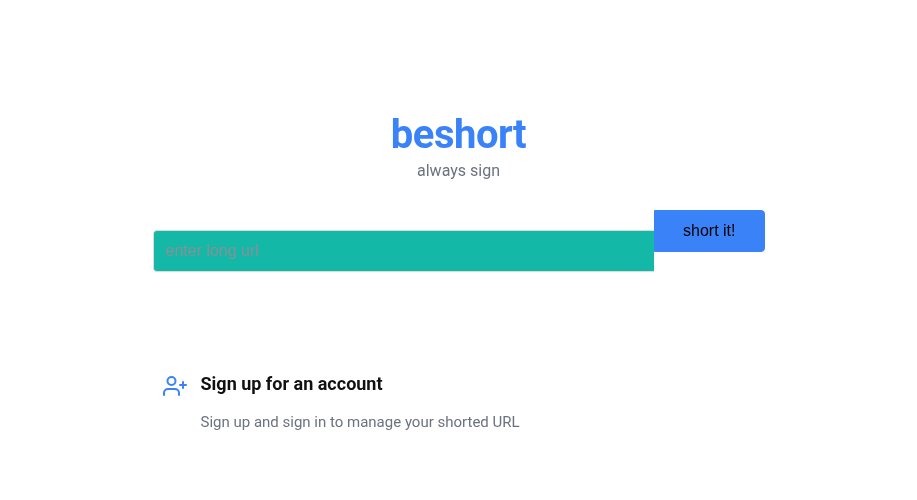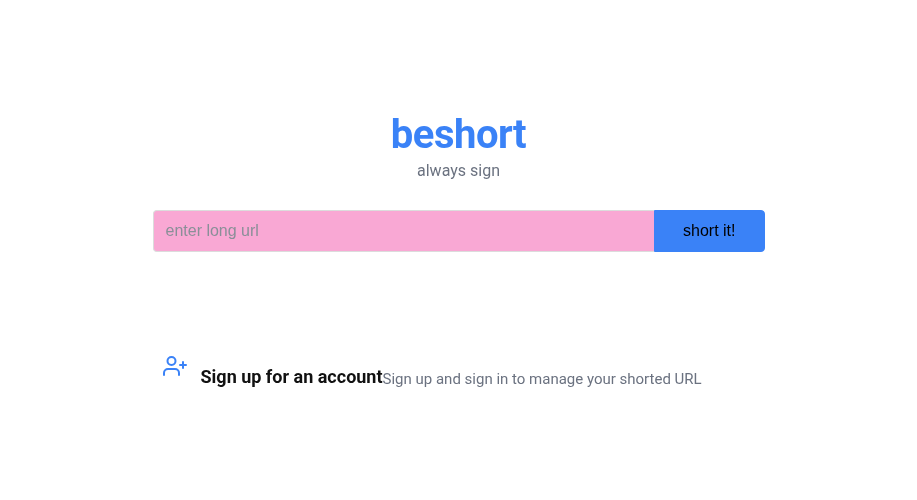--- a/index.html
+++ b/index.html
@@ -38,25 +38,26 @@
       display: flex;
       margin-top: 30px;
       width: 612px;
     }
     .url-input {
       flex: 1;
       height: 42px;
       padding: 8px 12px;
       font-size: 16px;
       color: #374151;
-      background: #f9a8d4;
+      background: #14b8a6;
       border: 1px solid #dcdcdc;
       border-right: none;
       border-radius: 4px 0 0 4px;
       outline: none;
+      margin-top: 20px;
     }
     .url-input::placeholder {
       color: #8a8f98;
     }
     .short-button {
       height: 42px;
       padding: 0 28px;
       font-size: 16px;
       color: #000000;
       background: #3a82f7;
@@ -71,22 +72,21 @@
       width: 612px;
       padding-left: 10px;
     }
     .feature-icon {
       margin-right: 14px;
       margin-top: 2px;
       flex-shrink: 0;
     }
     .feature-text {
       display: flex;
-      flex-direction: row;
-      align-items: flex-end;
+      flex-direction: column;
     }
     .feature-title {
       font-size: 18px;
       font-weight: 700;
       color: #111111;
       line-height: 1.3;
     }
     .feature-desc {
       font-size: 15px;
       color: #6b7280;

